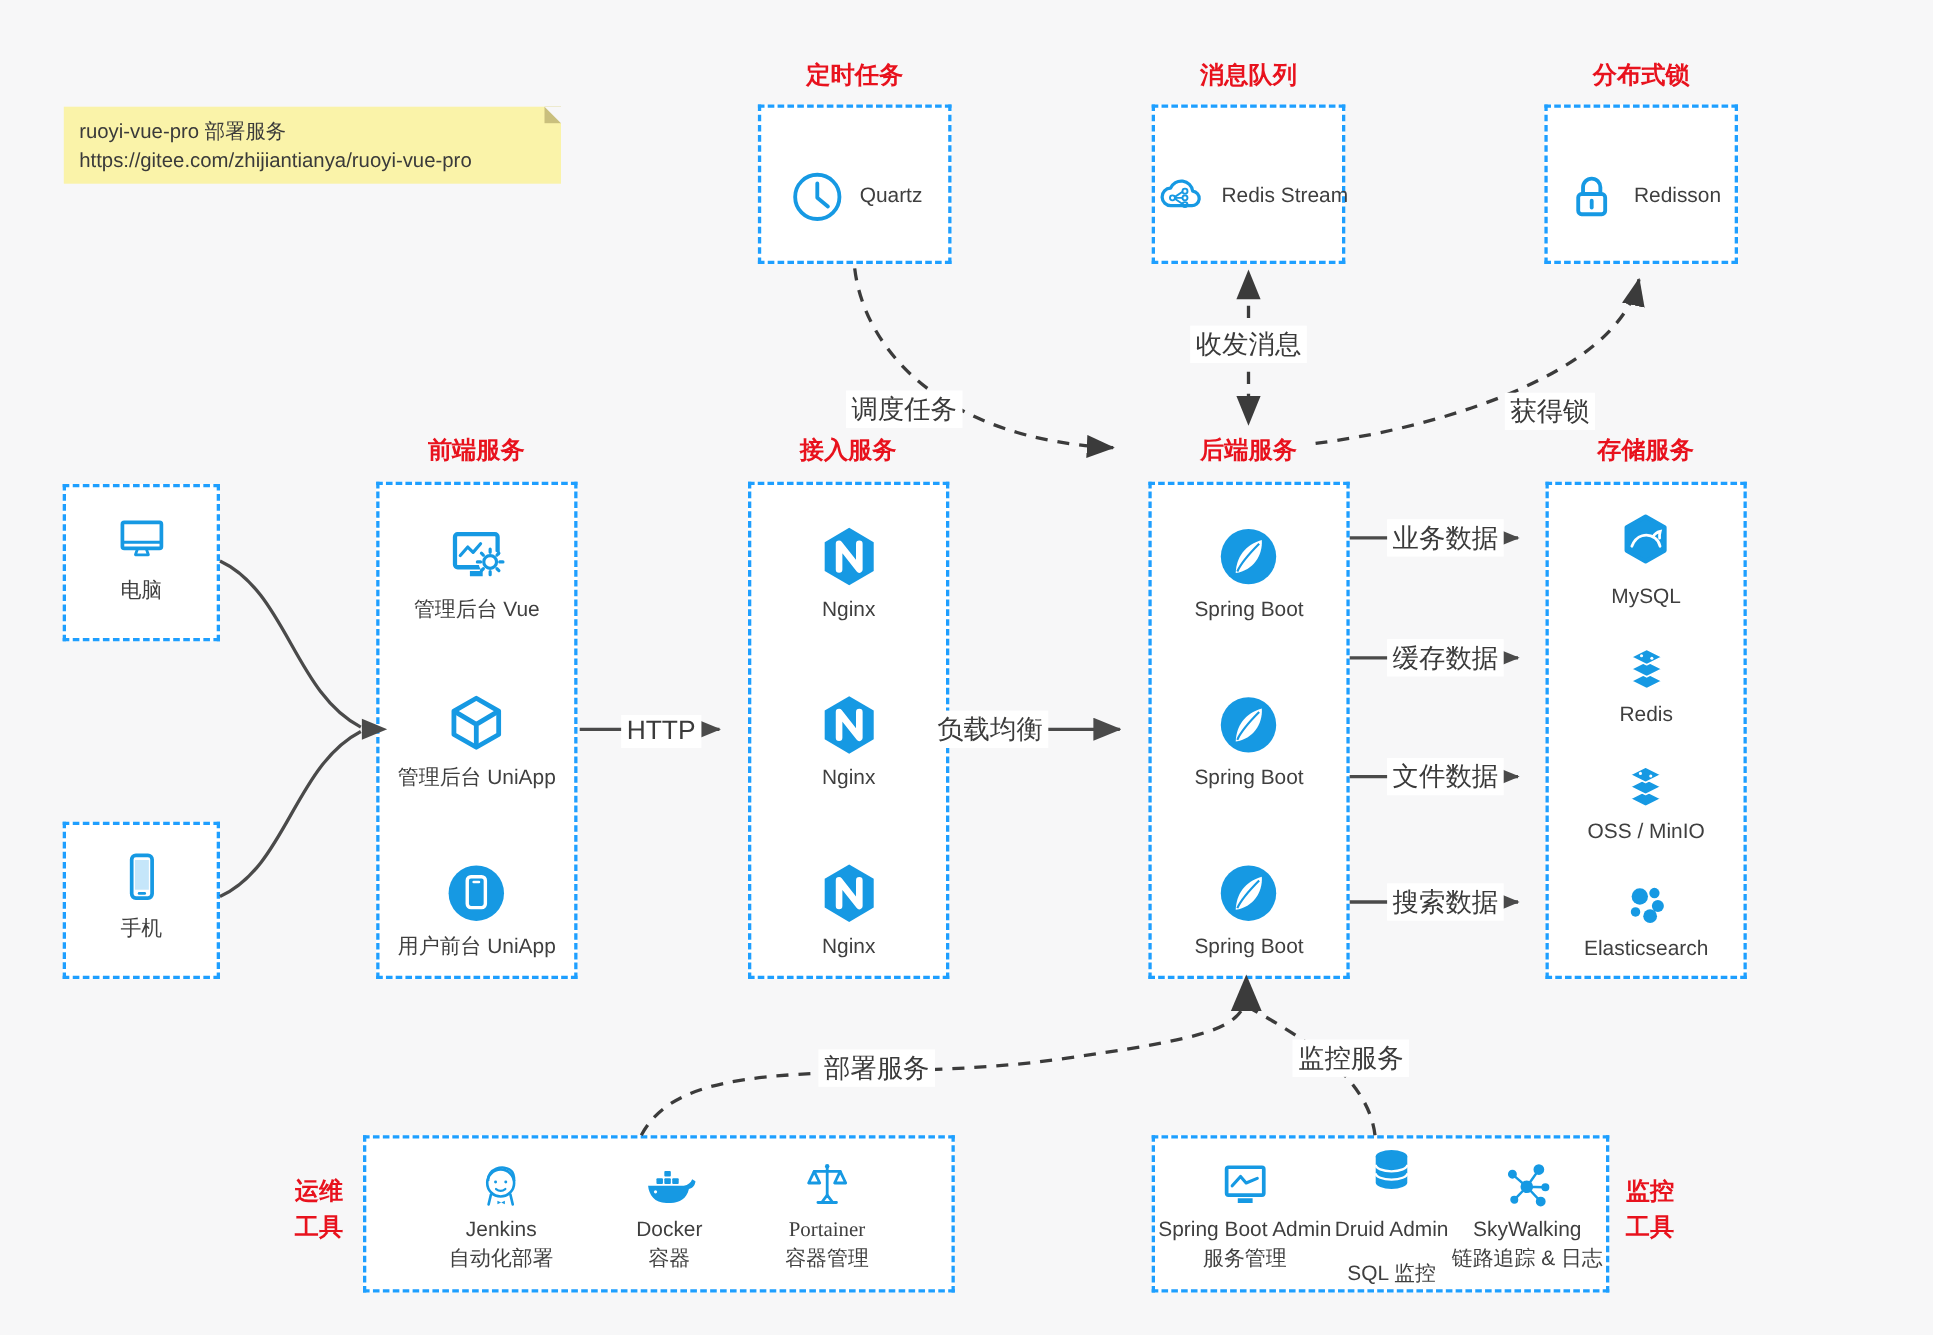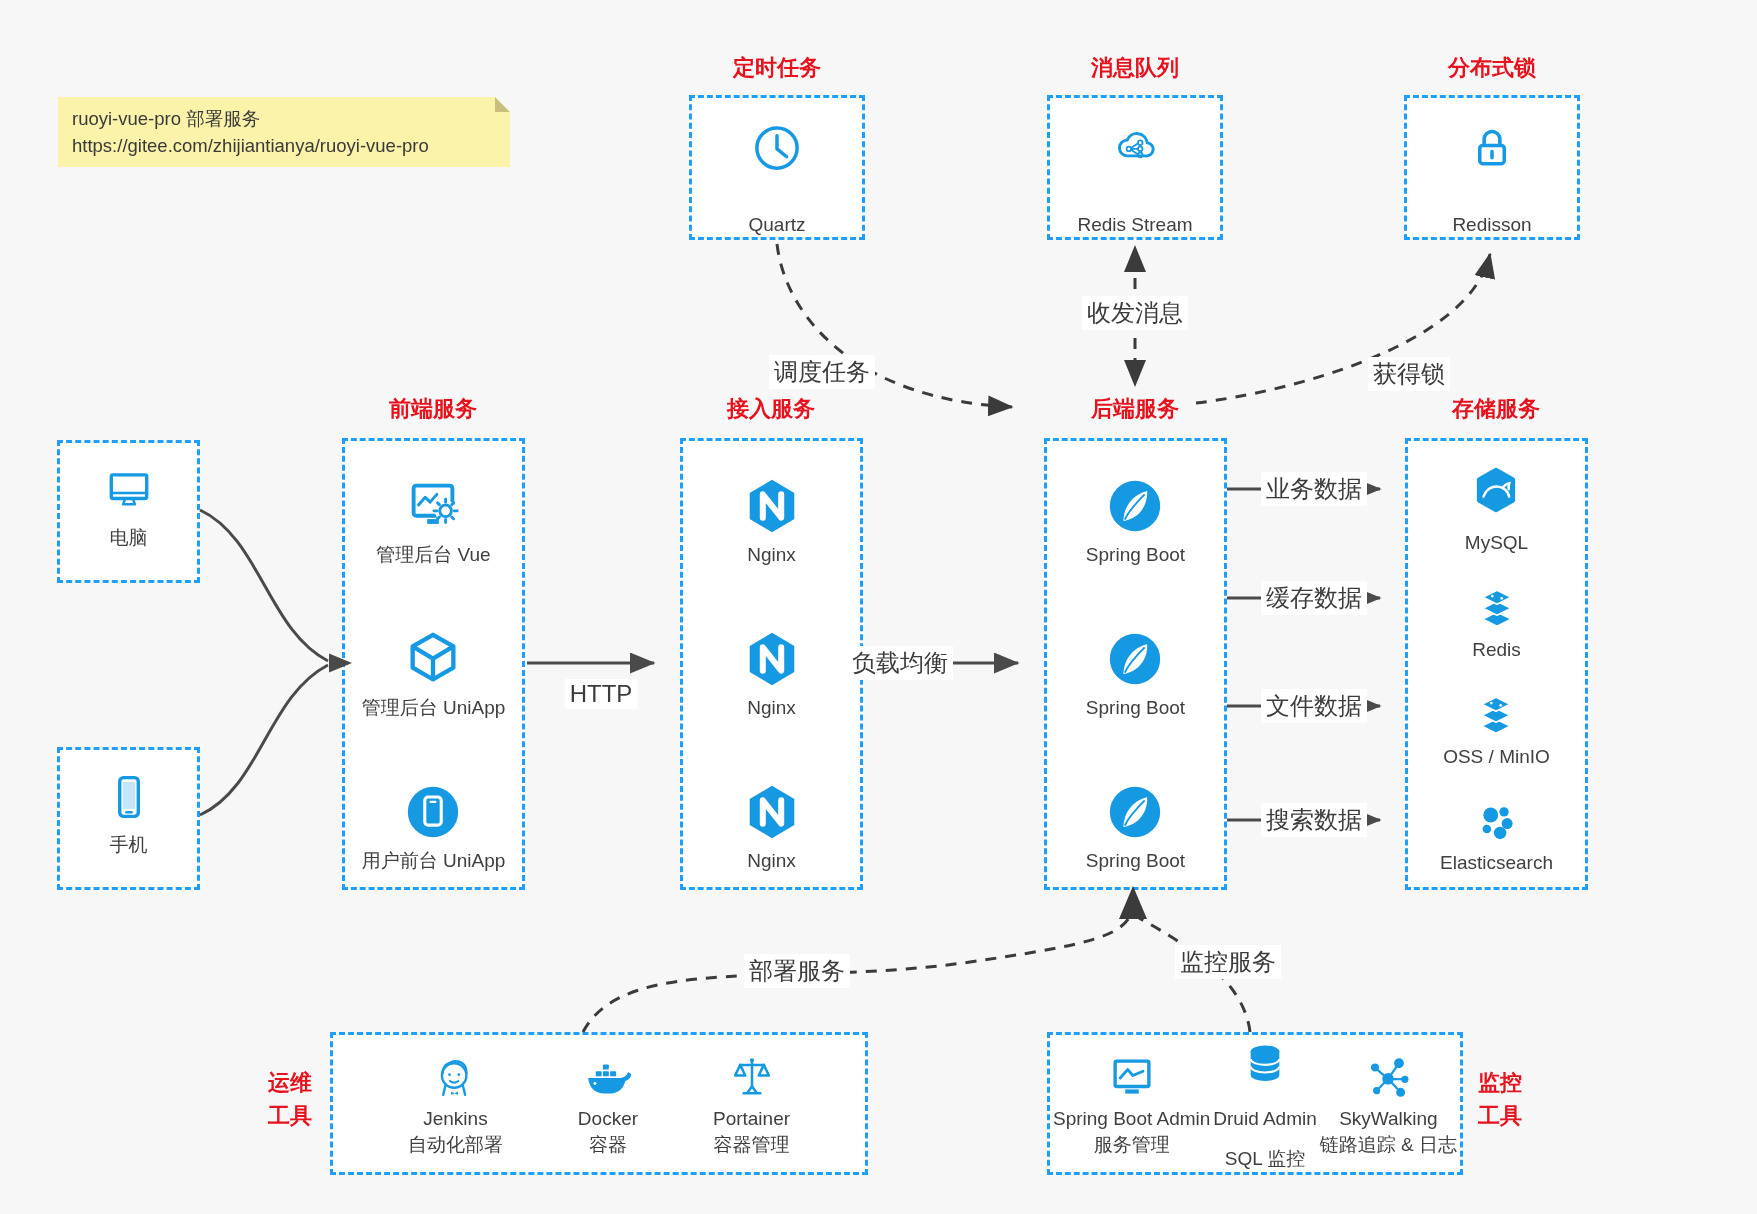--- a/index.html
+++ b/index.html
@@ -27,21 +27,21 @@
     position:absolute; z-index:4; color:#e8121d; font-weight:bold;
     font-size:22px; line-height:1.5; white-space:nowrap;
   }
 
   .dbox {
     position:absolute; box-sizing:border-box; z-index:2;
     border:3px dashed #1e9fff; background:#fff;
     display:flex; align-items:center;
   }
   .vbox { flex-direction:column; }
-  .topbox { flex-direction:column; justify-content:space-between; padding-top:22px; gap:10px; }
+  .topbox { flex-direction:row; justify-content:center; padding-top:22px; gap:10px; }
   .devbox { flex-direction:column; justify-content:flex-start; padding-top:20px; gap:9px; }
   .svcbox { flex-direction:column; justify-content:space-between; padding:34px 0 14px; }
   .stobox { flex-direction:column; justify-content:space-between; padding:24px 0 12px; }
   .rowbox { flex-direction:row; justify-content:space-evenly; }
 
   .node { display:flex; flex-direction:column; align-items:center; gap:6px; }
   .node-label {
     font-size:19px; color:#3f3f3f; text-align:center; white-space:nowrap; line-height:1.25;
   }
   .icon { color:#1699e3; line-height:0; }
@@ -346,21 +346,21 @@
               <rect x="26" y="24" width="7" height="6" rx="1"></rect>
               <rect x="34.5" y="24" width="7" height="6" rx="1"></rect>
               <path d="M8.5 32 H47 c4.5 -0.8 7.5 -3.2 9 -7 l3.5 2.2 c-0.3 4.4 -2.8 7.3 -7 8.3 C50 46 42.5 50.5 33 50.5 H28 C15.5 50.5 9.5 42 8.5 32 Z"></path>
             </g>
             <circle cx="16.5" cy="38.5" r="1.7" fill="#fff"></circle>
           </svg>
       </span>
       <span class="node-label">Docker</span>
       <span class="node-label">容器</span>
     </div>
-    <div class="node" style="gap:2px;">
+    <div class="node" style="gap:2px;font-family:Liberation Serif, serif;">
       <span class="icon">
         <svg width="54" height="54" viewBox="0 0 64 64">
             <g fill="none" stroke="currentColor" stroke-width="3" stroke-linejoin="round" stroke-linecap="round">
               <path d="M32 11 V42"></path>
               <path d="M18 16.5 H46"></path>
               <path d="M18 16.5 L12 29 H24 Z"></path>
               <path d="M46 16.5 L40 29 H52 Z"></path>
               <path d="M32 42 l-6 8 M32 42 l6 8 M22 50 H42"></path>
             </g>
             <circle cx="32" cy="11" r="2.4" fill="currentColor"></circle>
@@ -410,21 +410,21 @@
       </span>
       <span class="node-label">SkyWalking</span>
       <span class="node-label">链路追踪 &amp; 日志</span>
     </div>
   </div>
   <div class="side-title" style="left:1478px; top:1066px;">
     <div>监控</div>
     <div>工具</div>
   </div>
 
-  <div class="edge-label" style="left:601px; top:694px;">HTTP</div>
+  <div class="edge-label" style="left:601px; top:665px;">HTTP</div>
   <div class="edge-label" style="left:900px; top:663px;">负载均衡</div>
   <div class="edge-label" style="left:1314px; top:489px;">业务数据</div>
   <div class="edge-label" style="left:1314px; top:598px;">缓存数据</div>
   <div class="edge-label" style="left:1314px; top:706px;">文件数据</div>
   <div class="edge-label" style="left:1314px; top:820px;">搜索数据</div>
   <div class="edge-label" style="left:822px; top:372px;">调度任务</div>
   <div class="edge-label" style="left:1135px; top:313px;">收发消息</div>
   <div class="edge-label" style="left:1409px; top:374px;">获得锁</div>
   <div class="edge-label" style="left:797px; top:971px;">部署服务</div>
   <div class="edge-label" style="left:1228px; top:962px;font-family:Liberation Serif, serif;">监控服务</div>

